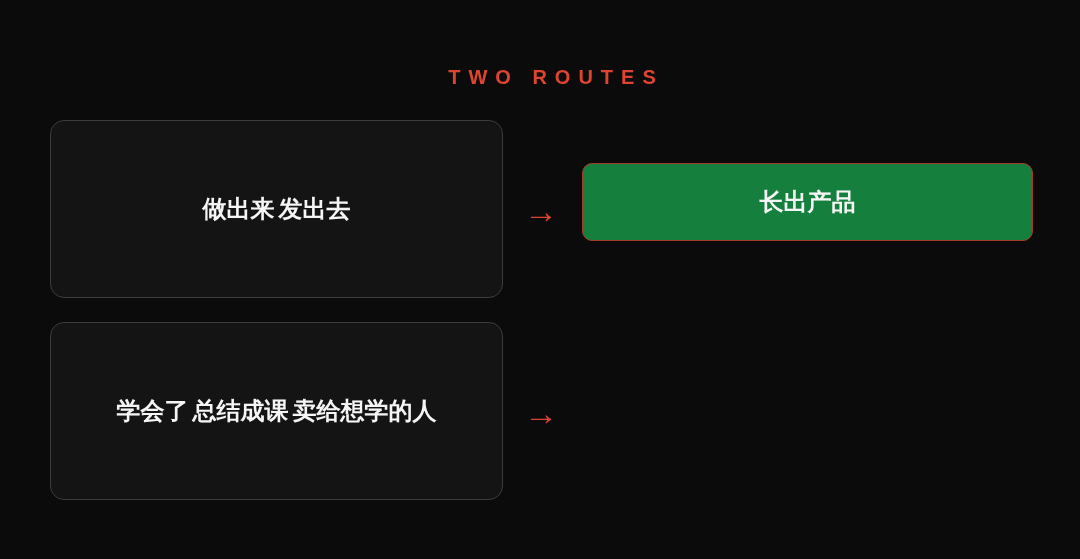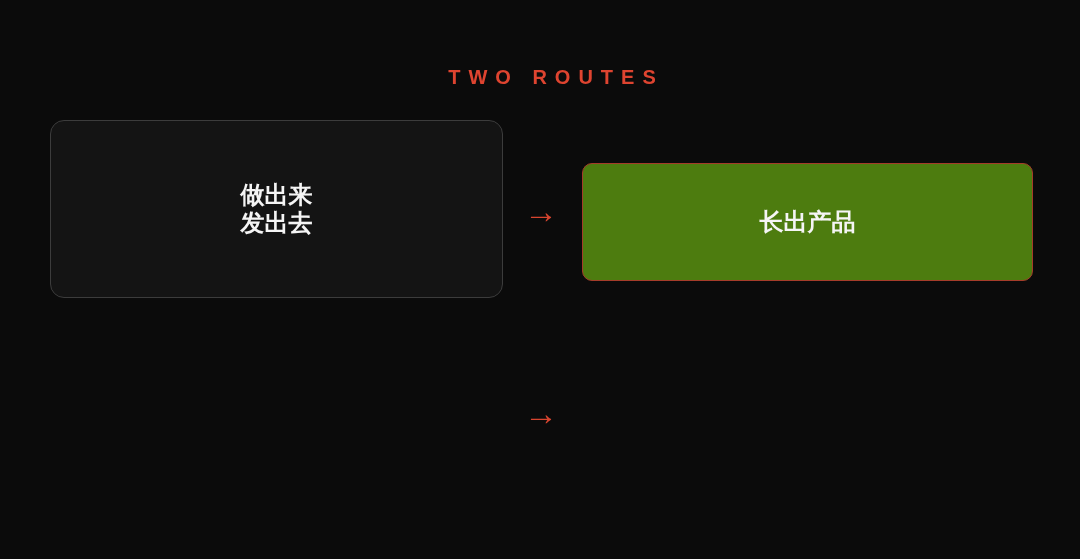--- a/index.html
+++ b/index.html
@@ -30,21 +30,21 @@
   .input-box {
     position: absolute;
     left: 50px;
     width: 453px;
     height: 178px;
     box-sizing: border-box;
     background: #141414;
     border: 1px solid #3c3c3c;
     border-radius: 14px;
     display: flex;
-    flex-direction: column;
+    flex-direction: row;
     align-items: center;
     justify-content: center;
     gap: 4px;
   }
   .input-box.row1 { top: 120px; }
   .input-box.row2 { top: 322px; }
   .input-line {
     color: #f5f5f5;
     font-size: 24px;
     font-weight: 700;
@@ -60,23 +60,23 @@
     font-size: 34px;
     font-weight: 700;
     line-height: 1;
   }
   .arrow.row1 { top: 194px; }
   .arrow.row2 { top: 396px; }
   .output-box {
     position: absolute;
     left: 582px;
     width: 451px;
-    height: 118px;
+    height: 78px;
     box-sizing: border-box;
-    background: #4d7c0f;
+    background: #15803d;
     border: 1px solid #a53c2a;
     border-radius: 10px;
     display: flex;
     align-items: center;
     justify-content: center;
   }
   .output-box.row1 { top: 163px; }
   .output-box.row2 { top: 368px; }
   .output-label {
     color: #f5f5f5;
@@ -94,15 +94,20 @@
 
   <div class="input-box row1">
     <div class="input-line">做出来</div>
     <div class="input-line">发出去</div>
   </div>
   <div class="arrow row1">→</div>
   <div class="output-box row1">
     <div class="output-label">长出产品</div>
   </div>
 
+  <div class="input-box row2">
+    <div class="input-line">学会了</div>
+    <div class="input-line">总结成课</div>
+    <div class="input-line">卖给想学的人</div>
+  </div>
   <div class="arrow row2">→</div>
 
 </div>
 
 </body></html>

